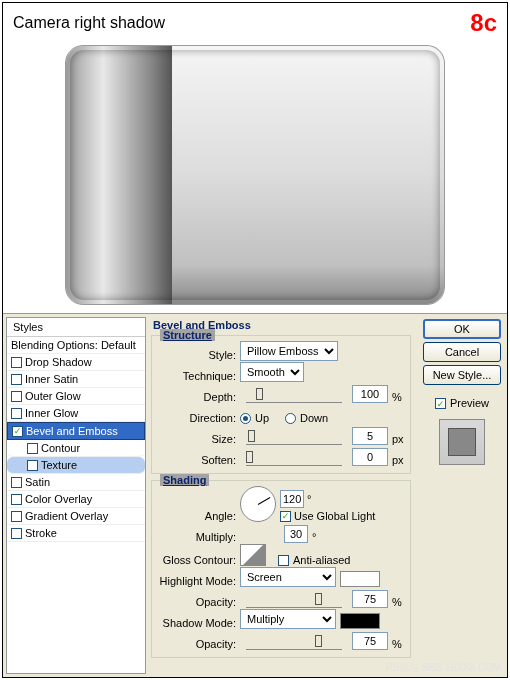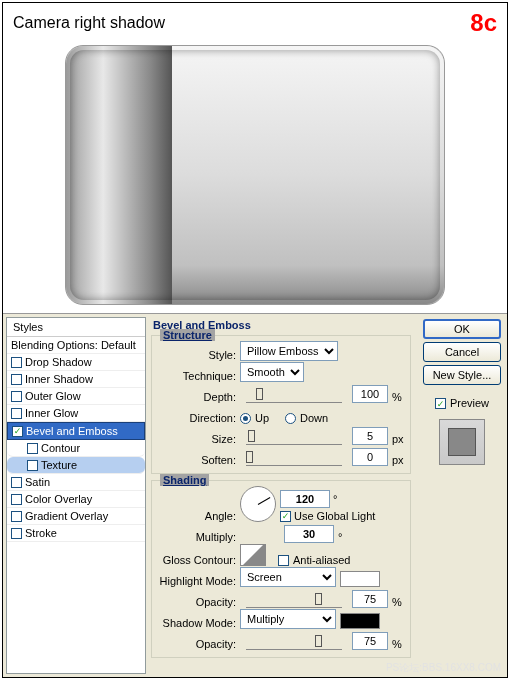--- a/index.html
+++ b/index.html
@@ -40,21 +40,21 @@
   .contour { width:26px;height:22px;border:1px solid #888;background:linear-gradient(135deg,#fff 49%,#888 51%);}
   .angle-widget { width:36px;height:36px;border:1px solid #888;border-radius:50%;background:#fff;position:relative;}
   .angle-widget::after{content:'';position:absolute;left:50%;top:50%;width:14px;height:1px;background:#000;transform-origin:left;transform:rotate(-30deg);}
 
   .col-right { width:84px; display:flex; flex-direction:column; align-items:center; gap:3px; padding-top:2px;}
   .btn { width:78px; height:20px; border:1px solid #003c74; background:linear-gradient(#fff,#ece9d8); border-radius:3px; cursor:pointer; text-align:center; line-height:18px; }
   .btn.ok { border:2px solid #3169c6; line-height:16px; }
   .preview-sw { width:46px;height:46px;border:1px solid #888;background:linear-gradient(#d9d9d9,#c9c9c9);display:flex;align-items:center;justify-content:center;margin-top:6px;}
   .preview-sw::after{content:'';width:26px;height:26px;background:#888;border:1px solid #555;}
 
-  .txt.deg { width:50px;font-weight:bold; }
+  .txt.deg { width:24px; }
   .watermark { position:absolute; bottom:2px; right:6px; color:#e2e2e2; font-size:10px; }
 </style>
 </head>
 <body>
 <div class="frame">
 
 <div class="top-area">
   <div class="title-row">
     <span class="title">Camera right shadow</span>
     <span class="step-label">8c</span>
@@ -70,21 +70,21 @@
   <div class="col-left">
     <div class="styles-hdr">Styles</div>
     <div class="style-row">Blending Options: Default</div>
     <div id="style-items">
           <div class="style-row">
             <span class="cb"></span>
             <span>Drop Shadow</span>
           </div>
           <div class="style-row">
             <span class="cb"></span>
-            <span>Inner Shadow</span>
+            <span>Inner Satin</span>
           </div>
           <div class="style-row">
             <span class="cb"></span>
             <span>Outer Glow</span>
           </div>
           <div class="style-row">
             <span class="cb"></span>
             <span>Inner Glow</span>
           </div>
           <div class="style-row active">

